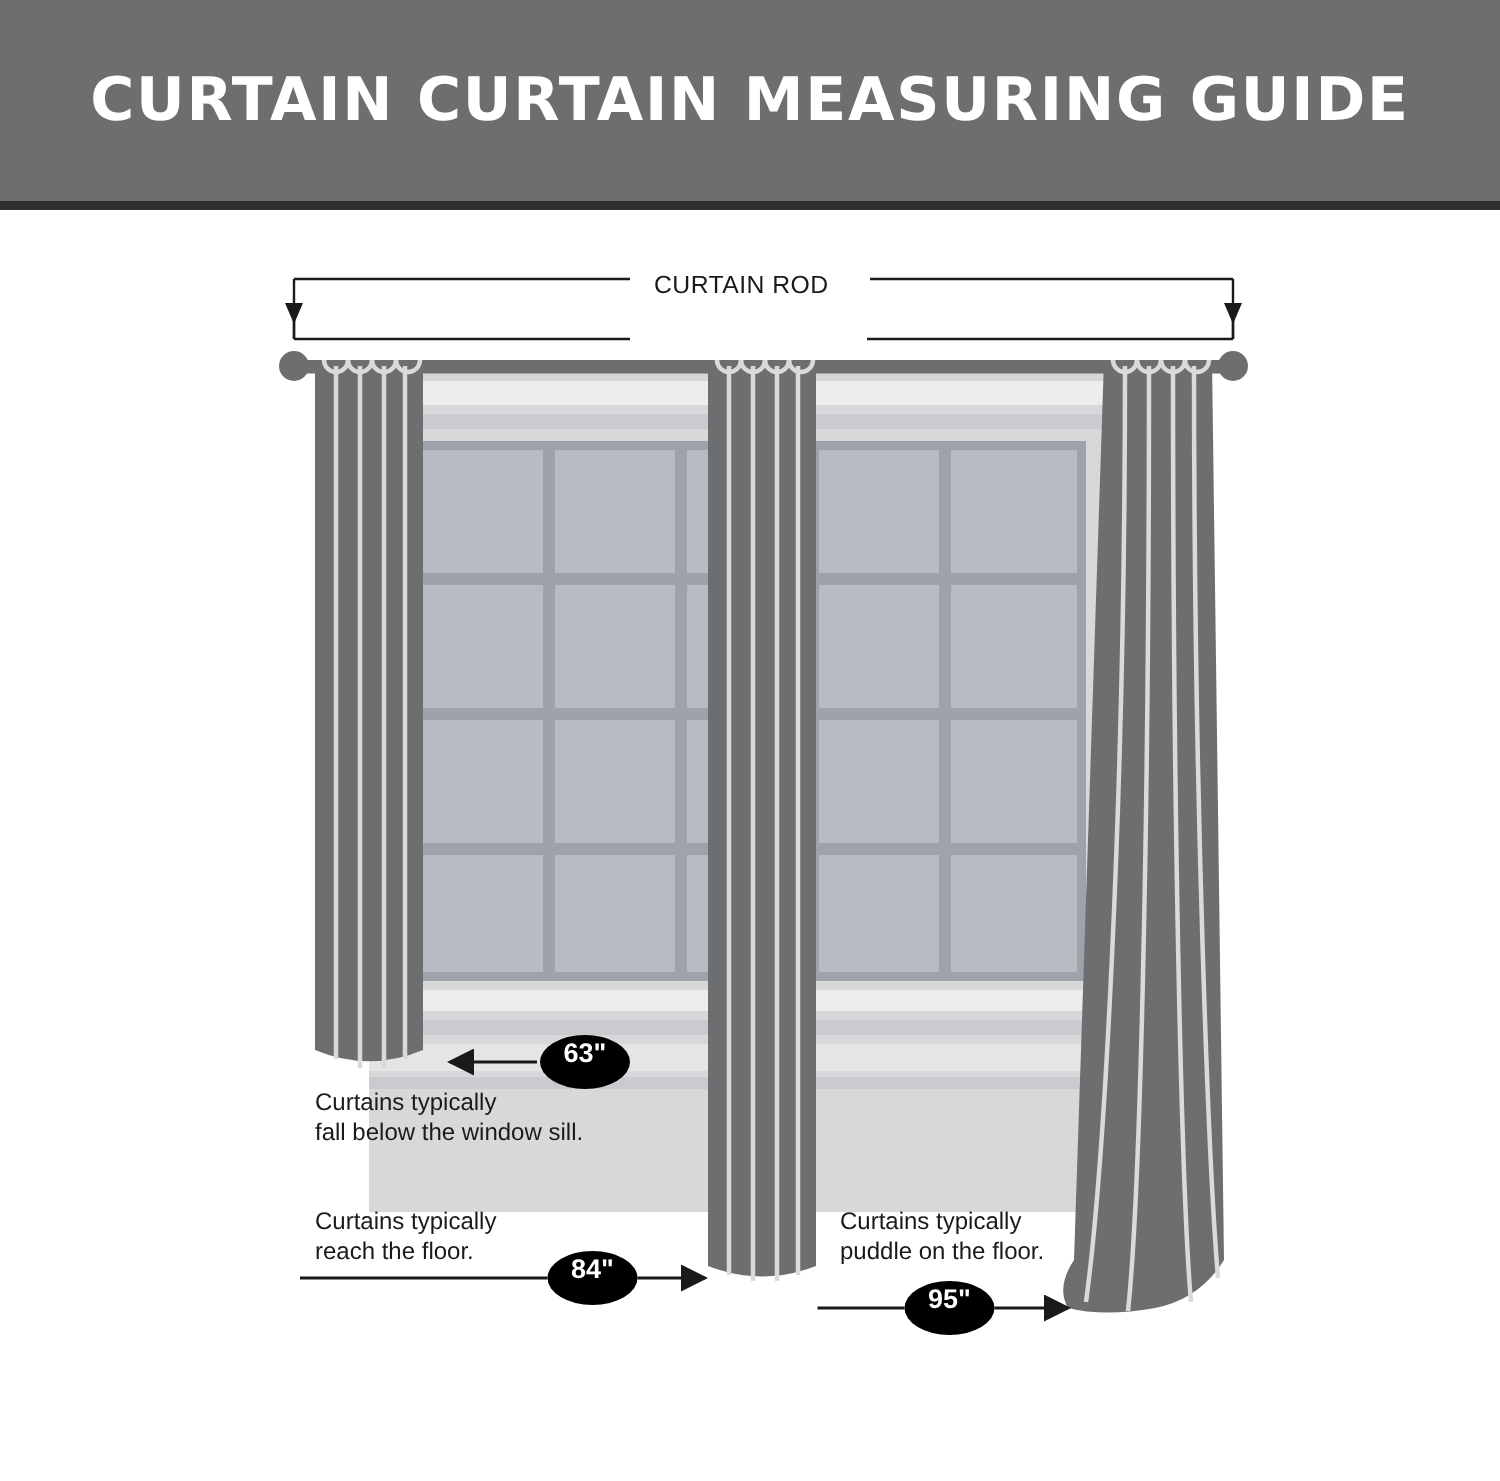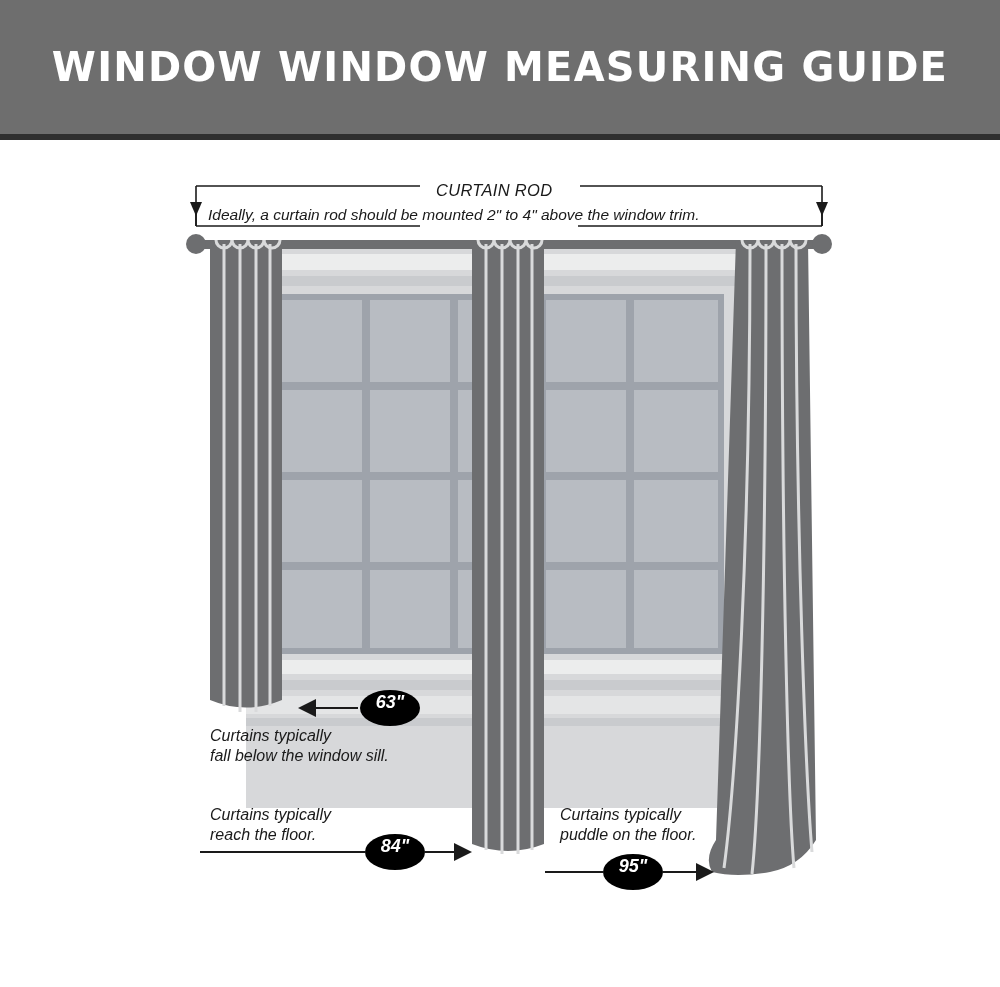--- a/index.html
+++ b/index.html
@@ -50,21 +50,20 @@
     font-family: "DejaVu Sans", sans-serif;
   }
 
   
   #stage {
     position: absolute;
     left: 0;
     top: 140px;
     width: 854px;
     height: 847px;
-    font-style: italic;
   }
   #stage svg {
     position: absolute;
     left: 0;
     top: 0;
   }
 
   
   .lbl {
     position: absolute;
@@ -120,21 +119,21 @@
   .badge-63 { left: 360px; top: 552px; width: 60px; }
   .badge-84 { left: 365px; top: 696px; width: 60px; }
   .badge-95 { left: 603px; top: 716px; width: 60px; }
 </style>
 </head>
 <body>
 
 <div id="page">
 
   <div class="header-band">
-    <div class="header-title">WINDOW WINDOW MEASURING GUIDE</div>
+    <div class="header-title">CURTAIN CURTAIN MEASURING GUIDE</div>
   </div>
 
   <div id="stage">
     <svg width="1000" height="847" viewBox="0 0 1000 847">
       <defs>
         <marker id="arrH" markerWidth="9" markerHeight="9" refX="8" refY="4.5" orient="auto">
           <path d="M0,0 L9,4.5 L0,9 Z" fill="#1a1a1a"></path>
         </marker>
         <marker id="arrHrev" markerWidth="9" markerHeight="9" refX="1" refY="4.5" orient="auto">
           <path d="M9,0 L0,4.5 L9,9 Z" fill="#1a1a1a"></path>
@@ -269,21 +268,20 @@
       </g>
 
       <g>
         <path d="M545,732 L603,732" stroke="#1a1a1a" stroke-width="2" fill="none"></path>
         <path d="M663,732 L712,732" stroke="#1a1a1a" stroke-width="2" fill="none" marker-end="url(#arrH)"></path>
         <ellipse cx="633" cy="732" rx="30" ry="18" fill="#000000"></ellipse>
       </g>
     </svg>
 
     <div class="lbl lbl-rod">CURTAIN ROD</div>
-    <div class="lbl lbl-rodnote">Ideally, a curtain rod should be mounted 2" to 4" above the window trim.</div>
     <div class="lbl lbl-sill">Curtains typically
 fall below the window sill.</div>
     <div class="lbl lbl-floor">Curtains typically
 reach the floor.</div>
     <div class="lbl lbl-puddle">Curtains typically
 puddle on the floor.</div>
 
     <div class="badge-text badge-63">63"</div>
     <div class="badge-text badge-84">84"</div>
     <div class="badge-text badge-95">95"</div>

